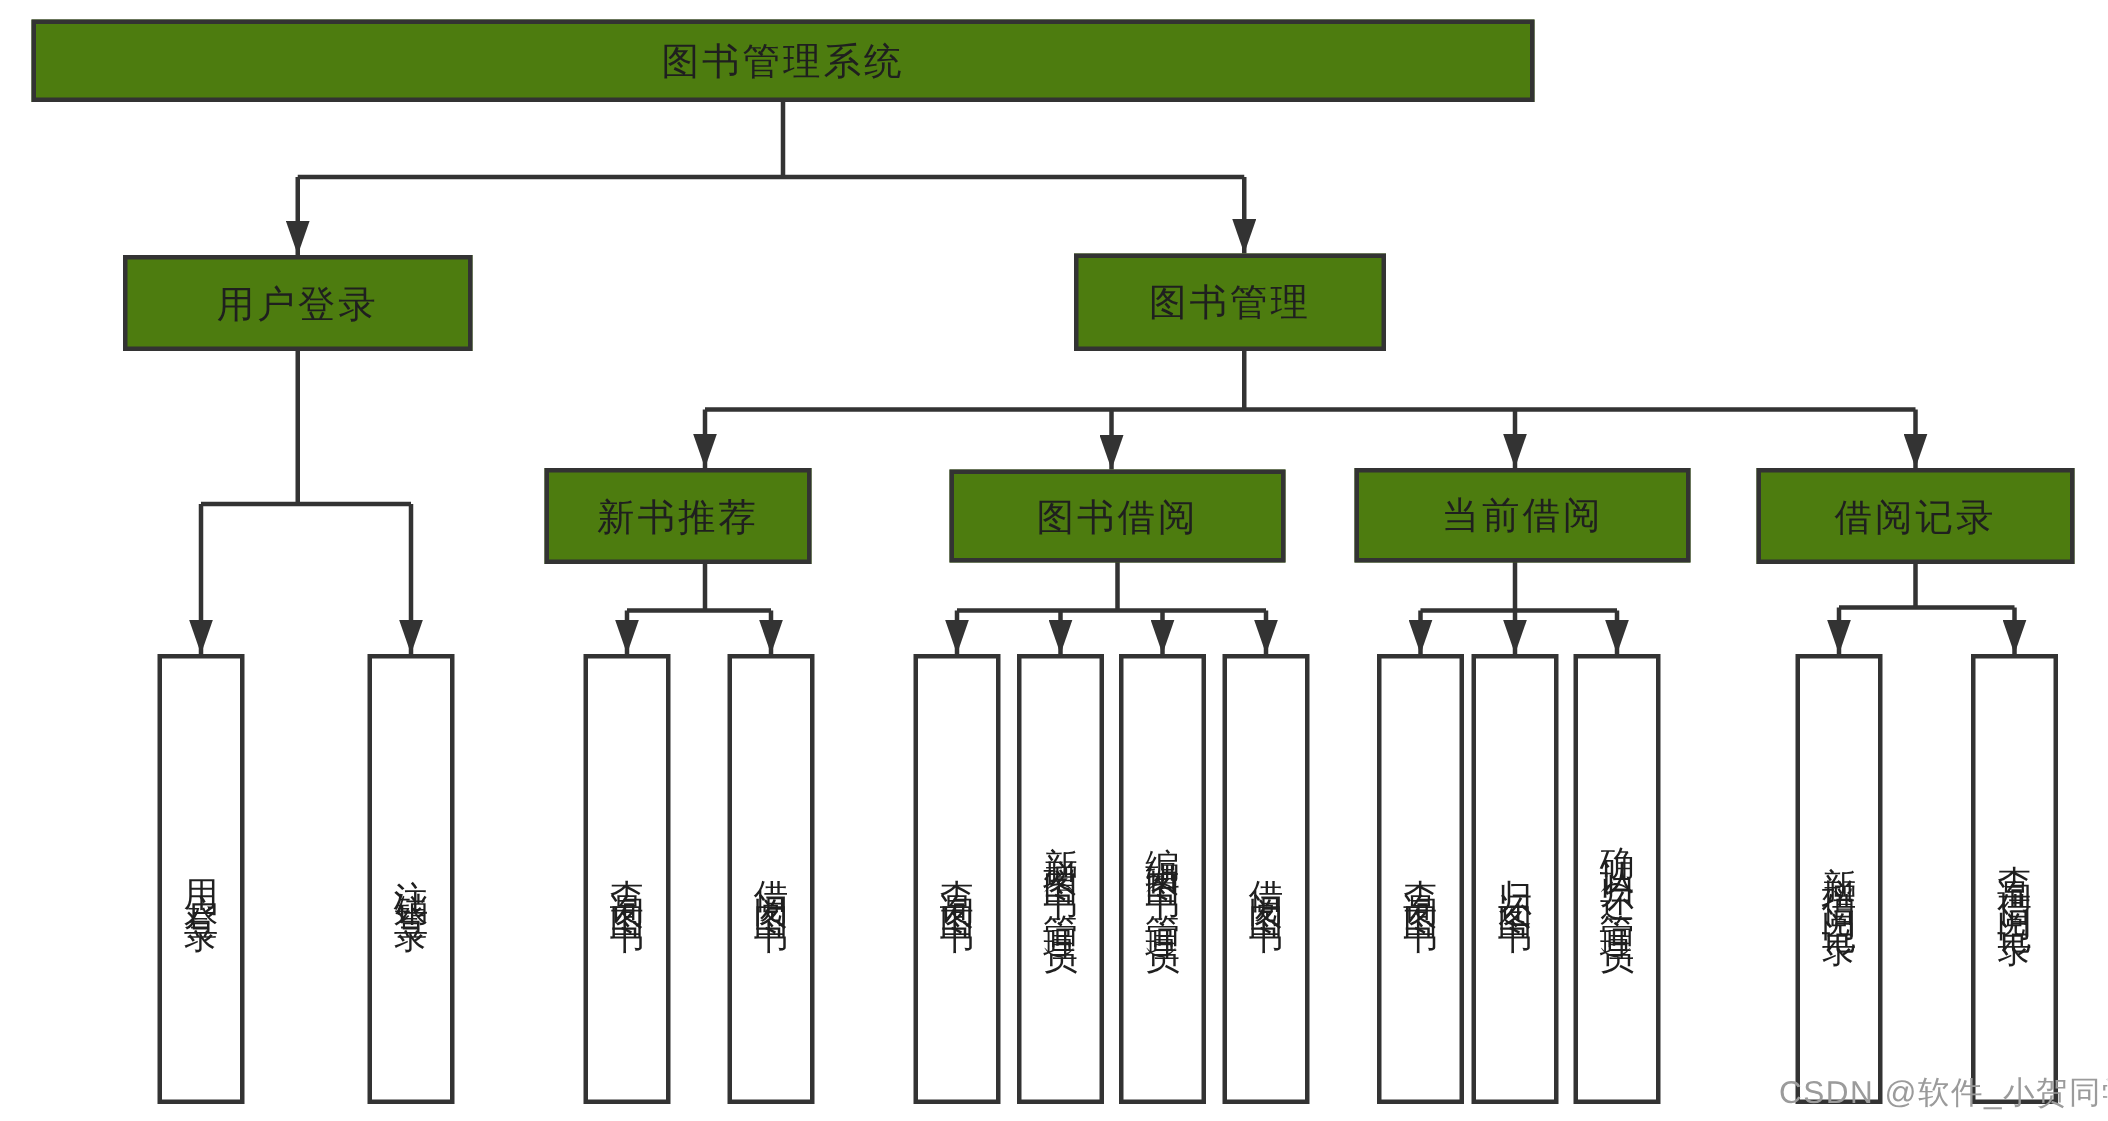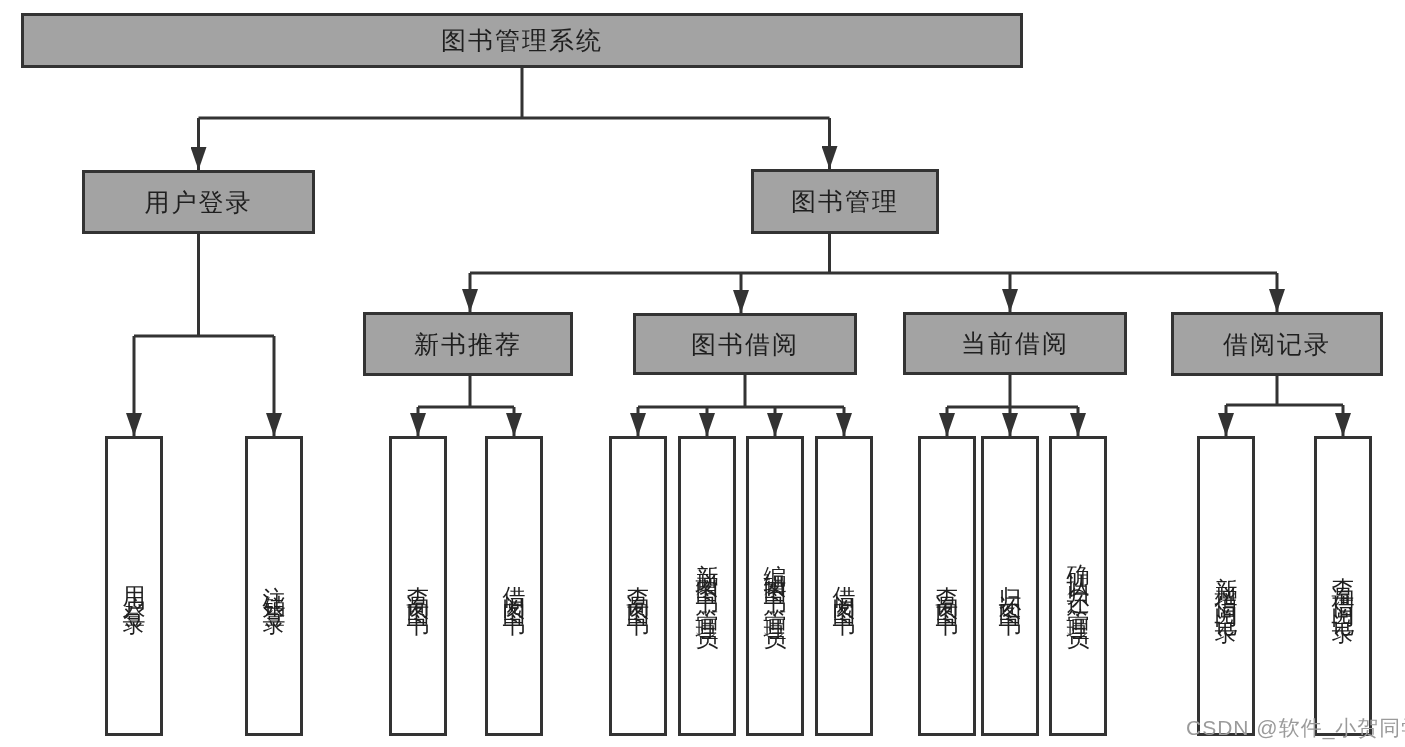--- a/index.html
+++ b/index.html
@@ -9,21 +9,21 @@
     height: 747px;
     background: #ffffff;
     font-family: "Liberation Sans", "DejaVu Sans", sans-serif;
     overflow: hidden;
   }
   #wires { position: absolute; left: 0; top: 0; width: 1405px; height: 747px; }
   .hbox {
     position: absolute;
     box-sizing: border-box;
     border: 3px solid #333333;
-    background: #a3a3a3;
+    background: #4d7c0f;
     display: flex;
     align-items: center;
     justify-content: center;
     font-size: 25px;
     letter-spacing: 2px;
     color: #1f1f1f;
     white-space: nowrap;
     z-index: 2;
   }
   .vbox {
@@ -95,23 +95,23 @@
       <line x1="1010" y1="407" x2="1010" y2="436"></line>
       <line x1="1078" y1="407" x2="1078" y2="436"></line>
       <line x1="1226" y1="405" x2="1226" y2="436"></line>
       <line x1="1343" y1="405" x2="1343" y2="436"></line>
     </g>
   </svg>
 
   <div class="hbox" style="left:21px; top:13px; width:1002px; height:55px;">图书管理系统</div>
 
   <div class="hbox" style="left:82px; top:170px; width:233px; height:64px;">用户登录</div>
-  <div class="hbox" style="left:751px; top:169px; width:188px; height:65px;">图书管理</div>
+  <div class="hbox" style="left:716px; top:169px; width:208px; height:65px;">图书管理</div>
 
-  <div class="hbox" style="left:363px; top:312px; width:210px; height:64px;">新书推荐</div>
+  <div class="hbox" style="left:363px; top:312px; width:178px; height:64px;">新书推荐</div>
   <div class="hbox" style="left:903px; top:312px; width:224px; height:63px;">当前借阅</div>
   <div class="hbox" style="left:633px; top:313px; width:224px; height:62px;">图书借阅</div>
   <div class="hbox" style="left:1171px; top:312px; width:212px; height:64px;">借阅记录</div>
 
   <div class="vbox" style="left:105px;">用户登录</div>
   <div class="vbox" style="left:245px;">注销登录</div>
 
   <div class="vbox" style="left:389px;">查询图书</div>
   <div class="vbox" style="left:485px;">借阅图书</div>
 

